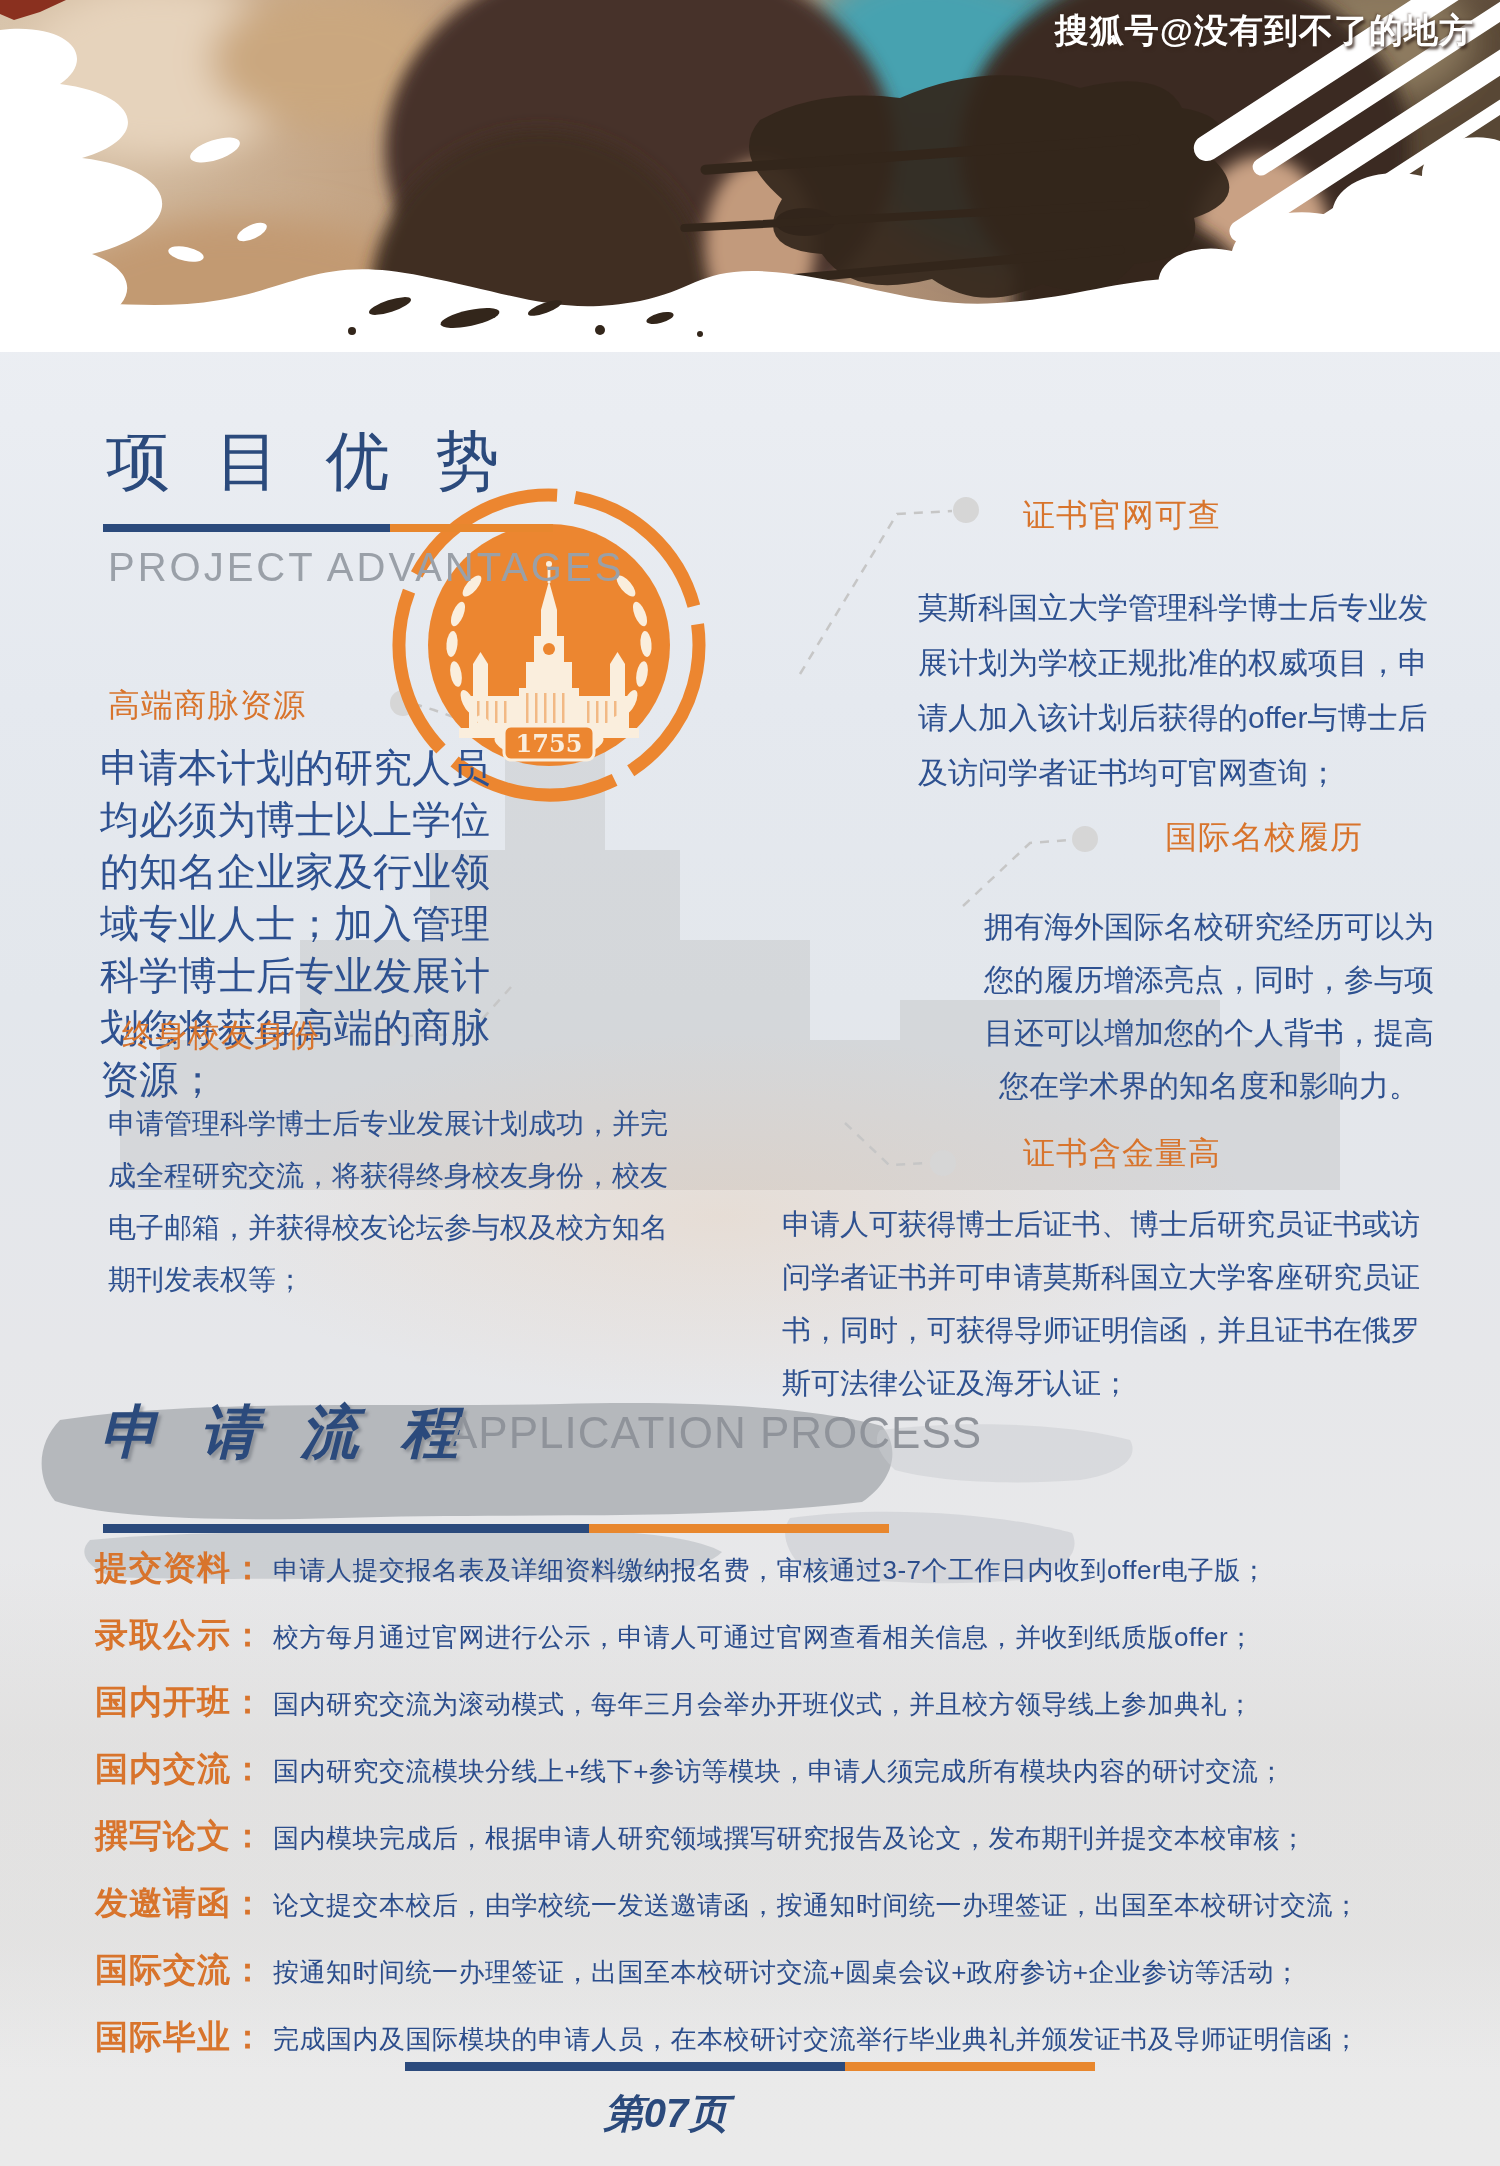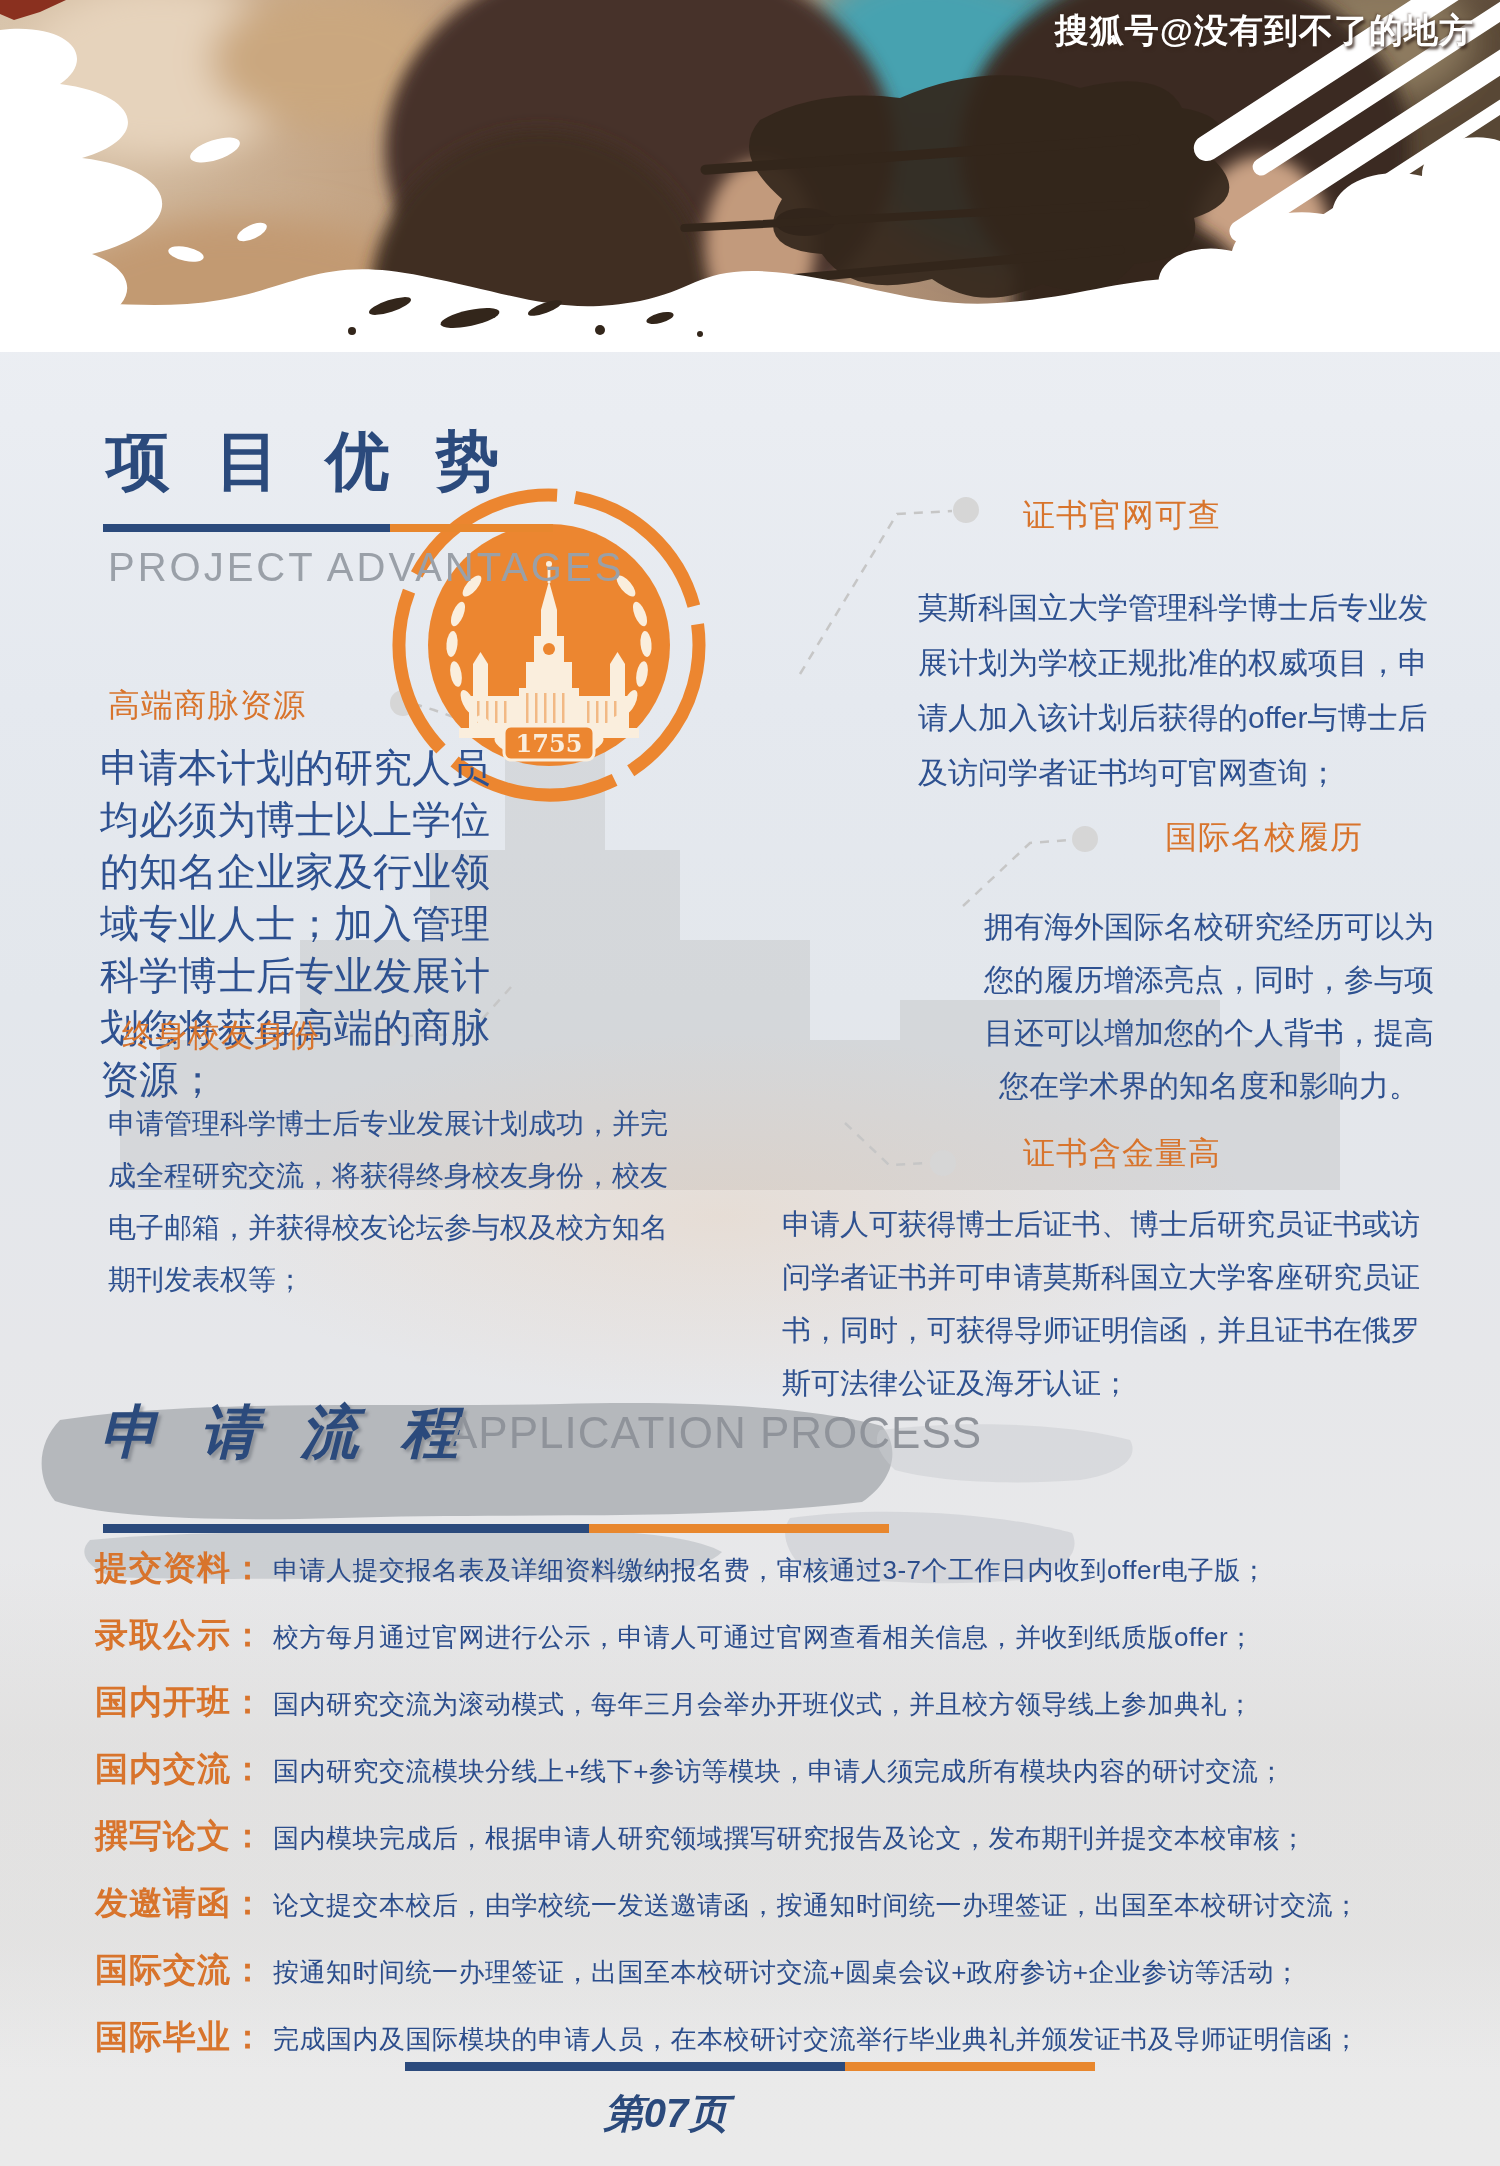--- a/index.html
+++ b/index.html
@@ -20,21 +20,21 @@
   .bg-building{position:absolute;left:0;top:610px;width:1500px;height:580px;opacity:.12;z-index:0;}
   .bg-glow{
     position:absolute;left:0;top:930px;width:1500px;height:520px;z-index:0;
     background:radial-gradient(ellipse 760px 260px at 48% 55%, rgba(233,195,158,.28), rgba(233,195,158,0) 70%);
   }
   .bg-bottom{
     position:absolute;left:0;top:1560px;width:1500px;height:510px;z-index:0;
     background:linear-gradient(180deg, rgba(170,165,156,0) 0%, rgba(170,165,156,.12) 35%, rgba(170,165,156,.10) 75%, rgba(170,165,156,0) 100%);
   }
   
-  .pa-title{left:106px;top:418px;font-size:64px;font-weight:bold;letter-spacing:14px;color:#2b4a7c;z-index:3;}
+  .pa-title{left:106px;top:418px;font-size:64px;font-weight:normal;letter-spacing:14px;color:#2b4a7c;z-index:3;}
   .pa-divider{left:103px;top:524px;width:450px;height:8px;z-index:3;}
   .pa-divider .navy{position:absolute;left:0;top:0;width:287px;height:8px;background:#2b4a7c;}
   .pa-divider .orange{position:absolute;left:287px;top:0;width:163px;height:8px;background:#e8872e;}
   .pa-subtitle{left:108px;top:545px;font-size:40px;color:#9aa0a8;letter-spacing:3px;z-index:3;}
 
   .adv-heading{font-size:32px;font-weight:normal;color:#d8742c;letter-spacing:1px;z-index:3;}
   .adv-body{color:#2e5190;z-index:3;}
   .h-lt{left:108px;top:684px;}
   .b-lt{left:100px;top:742px;width:396px;font-size:39px;line-height:52px;}
   .h-lb{left:122px;top:1014px;}

